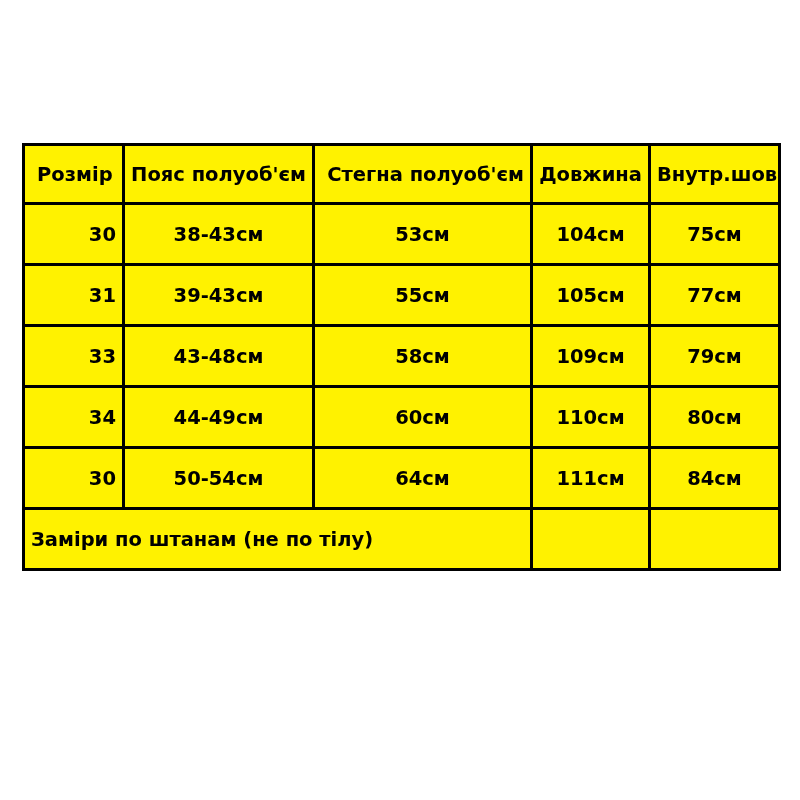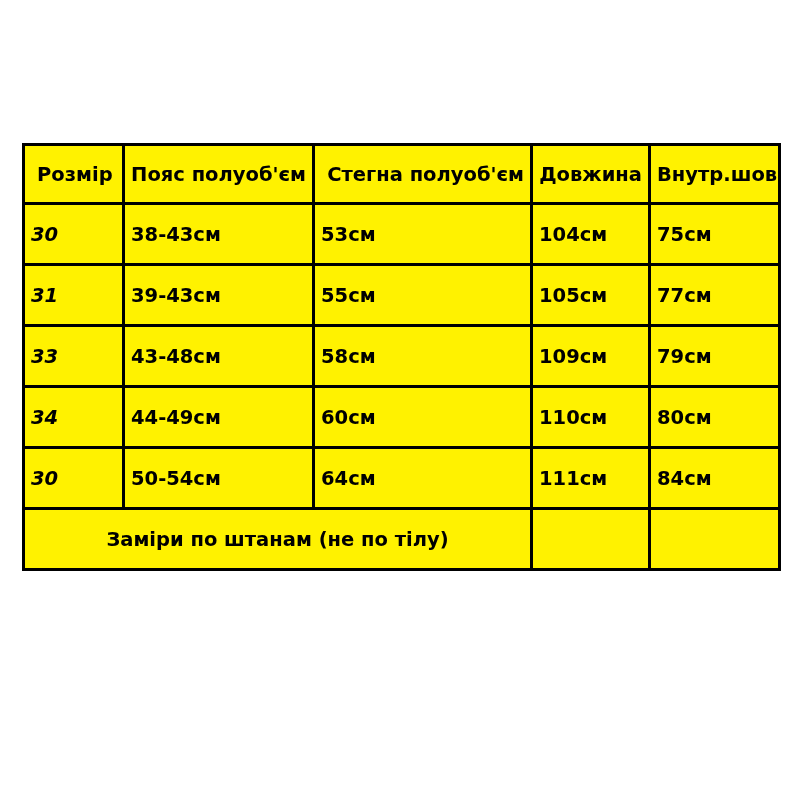--- a/index.html
+++ b/index.html
@@ -56,32 +56,31 @@
     font-size: 19.5px;
   }
   thead td.hdr-size {
     text-align: left;
     padding-left: 12px;
   }
   tbody td {
     height: 58px;
   }
   td.size-cell {
+    text-align: right;
     padding-right: 4px;
     font-size: 20px;
-    font-style: italic;
   }
   td.val-cell {
-    text-align: left;
+    text-align: center;
     padding-left: 7px;
     font-size: 20px;
   }
   tr.note-row td {
     height: 58px;
-    text-align: center;
   }
   td.note-cell {
     text-align: left;
     padding-left: 12px;
     font-size: 19.5px;
   }
   td.blank-cell {
     
   }
 </style>

